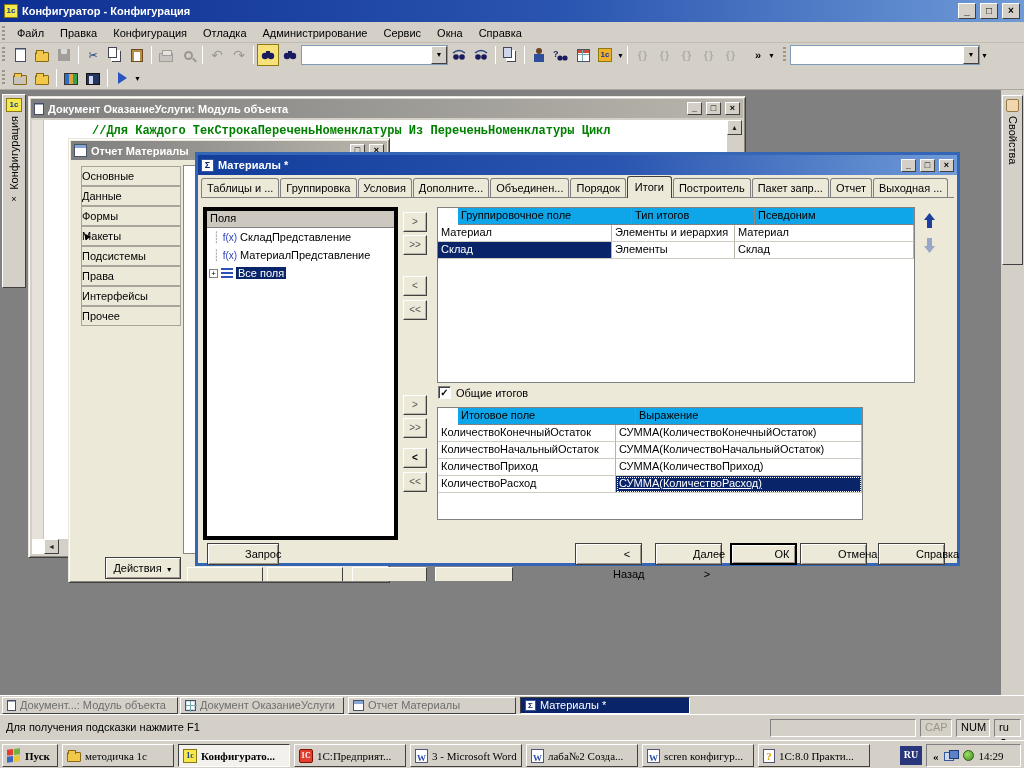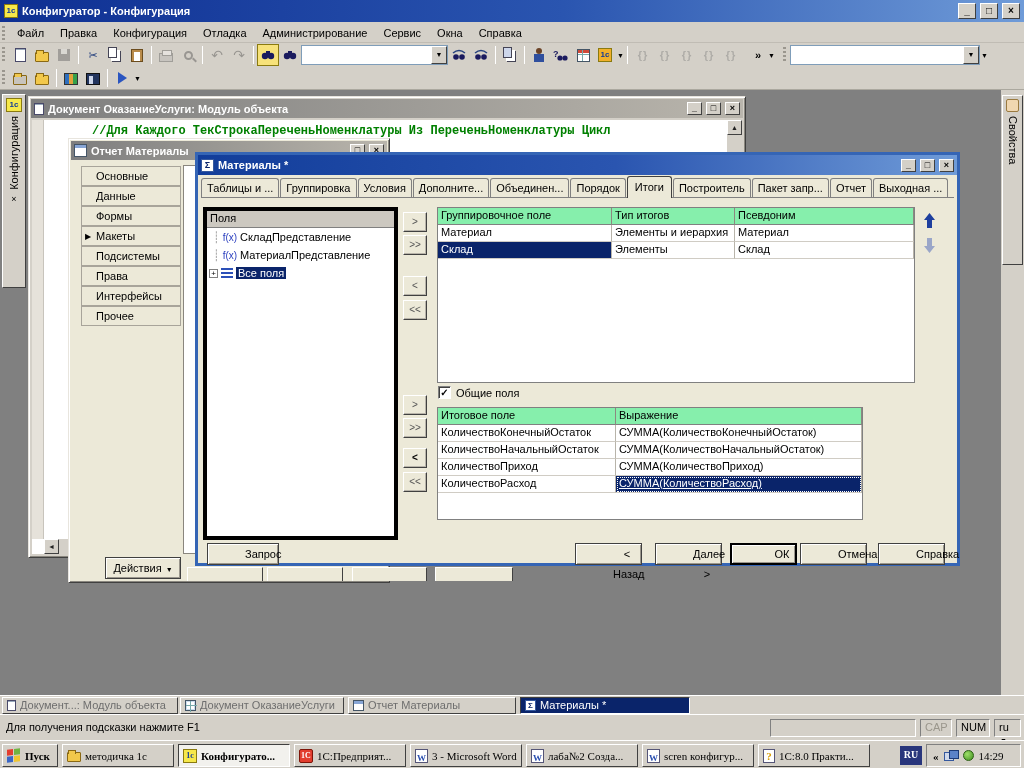--- a/index.html
+++ b/index.html
@@ -96,21 +96,21 @@
   #codewin .body { position:absolute; left:3px; top:23px; right:3px; bottom:3px; background:#fff; }
   .code-margin { position:absolute; left:0; top:0; bottom:15px; width:12px; background:#e6e2da; border-right:1px solid #c8c4bc; }
   .code-line { position:absolute; left:60px; top:4px; color:#008000; font-family:"Liberation Mono", monospace; font-size:12px; font-weight:bold; white-space:pre; }
   .vscroll { position:absolute; right:0; top:0; bottom:15px; width:15px; background:#d4d0c8; }
   .hscroll { position:absolute; left:12px; bottom:0; right:15px; height:15px; background:#d4d0c8; display:flex; }
   .sbtn { width:15px; height:15px; background:#d4d0c8; border:1px solid; border-color:#fff #404040 #404040 #fff;
     font-size:7px; line-height:13px; text-align:center; color:#222; }
 
   
   .side-tab { position:absolute; left:12px; width:100px; height:20px; background:#ece9d8;
-    border:1px solid #a8a49a; display:flex; align-items:center; padding-left:14px; }
+    border:1px solid #a8a49a; display:flex; align-items:center; }
   .side-marker { position:absolute; left:3px; font-size:8px; }
 
   
   .fragment { position:absolute; height:14px; background:#ece9d8; border:1px solid; border-color:#fff #404040 #404040 #fff; border-bottom:none; }
 
   
   #dlg { position:absolute; left:195px; top:62px; width:765px; height:414px;
     border:3px solid #3565b5; background:#ece9d8; }
   #dlg .dtitle { height:20px; background:linear-gradient(90deg,#123d9a 0%,#2a55b0 55%,#6f9bd8 100%);
     display:flex; align-items:center; gap:4px; padding:0 3px; color:#fff; font-weight:bold; }
@@ -129,21 +129,21 @@
   .linesicon { width:12px; height:10px; background:repeating-linear-gradient(180deg,#2c50b8 0 2px,transparent 2px 4px); }
   .selnavy { background:#0a246a; color:#fff; padding:0 2px; }
 
   .xfer { position:absolute; left:205px; width:24px; height:20px; background:#ece9d8;
     border:1px solid; border-color:#fff #404040 #404040 #fff; box-shadow:inset -1px -1px 0 #b8b4aa;
     font-size:10px; text-align:center; line-height:18px; color:#555; }
   .xfer.strong { color:#000; font-weight:bold; }
 
   .tbl { position:absolute; background:#fff; border:1px solid #808080; }
   .trow { display:flex; height:17px; }
-  .trow.thead { background:#86efac; }
+  .trow.thead { background:#0ea5e9;margin-left:20px; }
   .tc { border-right:1px solid #b8b4aa; border-bottom:1px solid #d0ccc4; padding:1px 3px; white-space:nowrap; overflow:hidden; }
   .trow.thead .tc { border-right:1px solid #8c8880; border-bottom:1px solid #808080; }
   .tc.sel { background:#0a246a; color:#fff; }
   .tc.sel.focus { outline:1px dotted #fff; outline-offset:-2px;text-decoration:underline; }
   .g1{width:174px;} .g2{width:123px;} .g3{flex:1;}
   .t1{width:178px;} .t2{flex:1;}
 
   .chk { position:absolute; display:flex; align-items:center; gap:5px; }
   .chkbox { width:13px; height:13px; background:#fff; border:1px solid; border-color:#808080 #fff #fff #808080;
     box-shadow:inset 1px 1px 0 #404040; font-size:10px; line-height:12px; text-align:center; font-weight:bold; }
@@ -488,21 +488,21 @@
           </svg>
       </div>
       <div class="arrowbtn" style="top:80px">
         <svg width="13" height="17">
             <path d="M6.5 16 1 9h3V1h5v8h3z" fill="#9aa6c8"></path>
           </svg>
       </div>
 
       <div class="chk" style="left:240px; top:231px;">
         <span class="chkbox">✓</span>
-        <span>Общие поля</span>
+        <span>Общие итогов</span>
       </div>
 
       <div class="xfer" style="top:240px">&gt;</div>
       <div class="xfer" style="top:263px">&gt;&gt;</div>
       <div class="xfer strong" style="top:293px">&lt;</div>
       <div class="xfer" style="top:317px">&lt;&lt;</div>
 
       <div class="tbl" style="left:239px; top:252px; width:426px; height:113px;">
         <div class="trow thead">
           <div class="tc t1">Итоговое поле</div>

